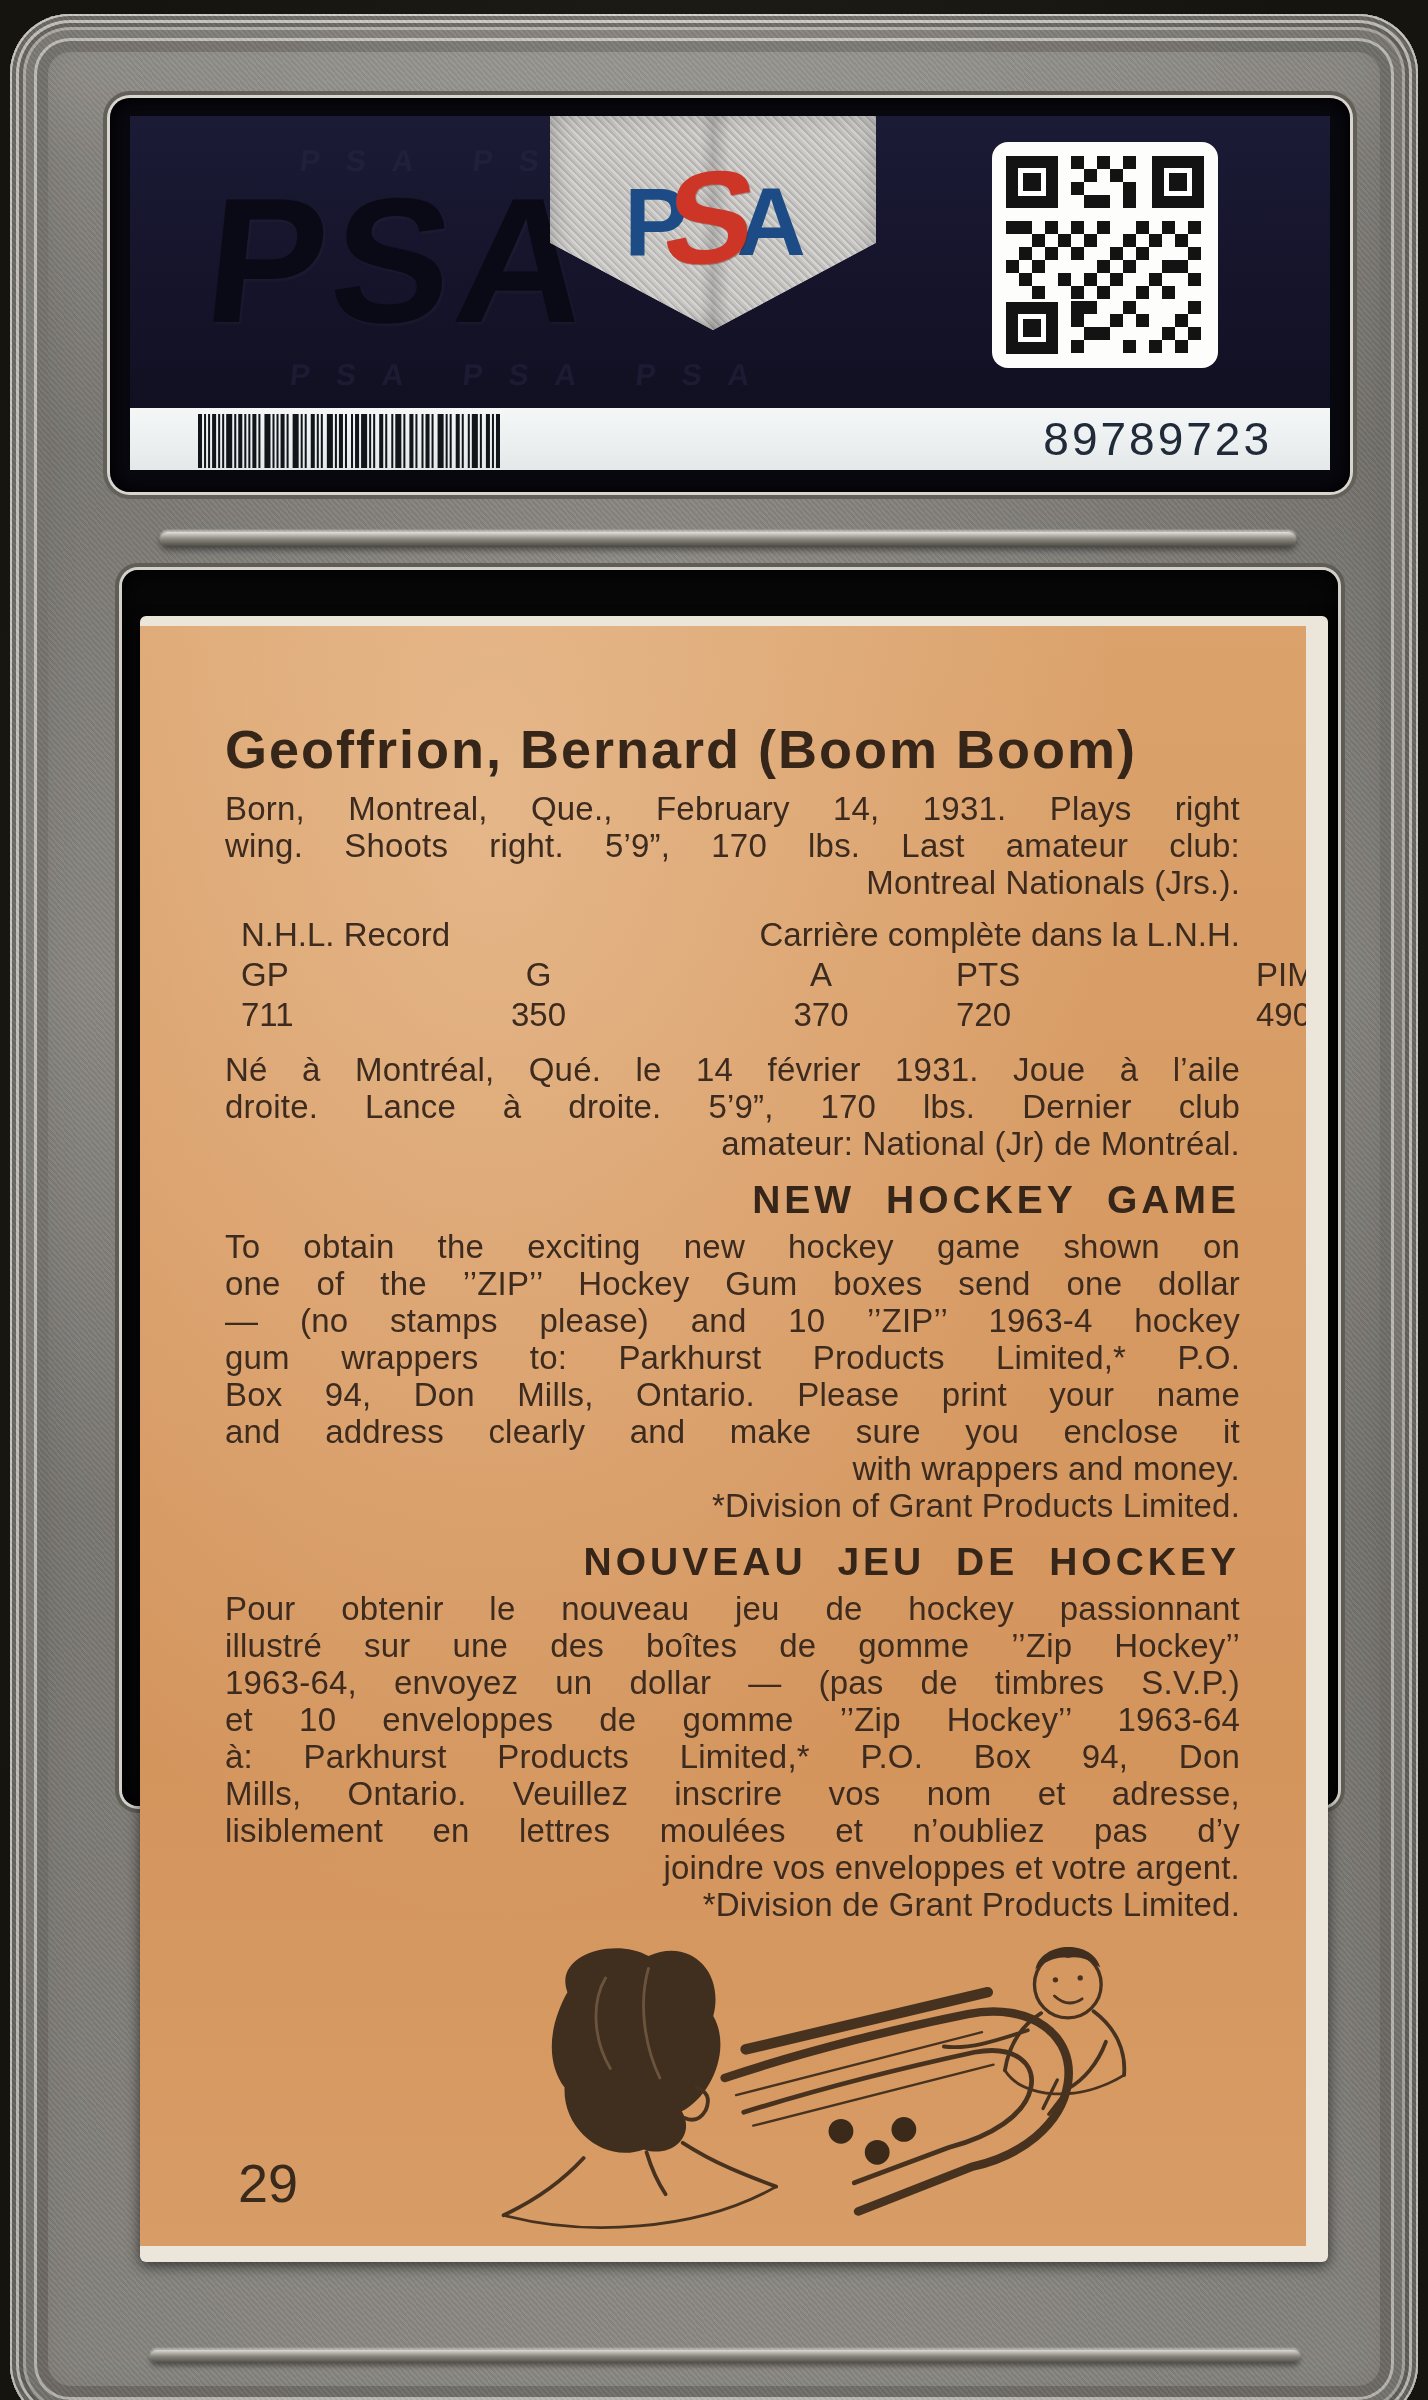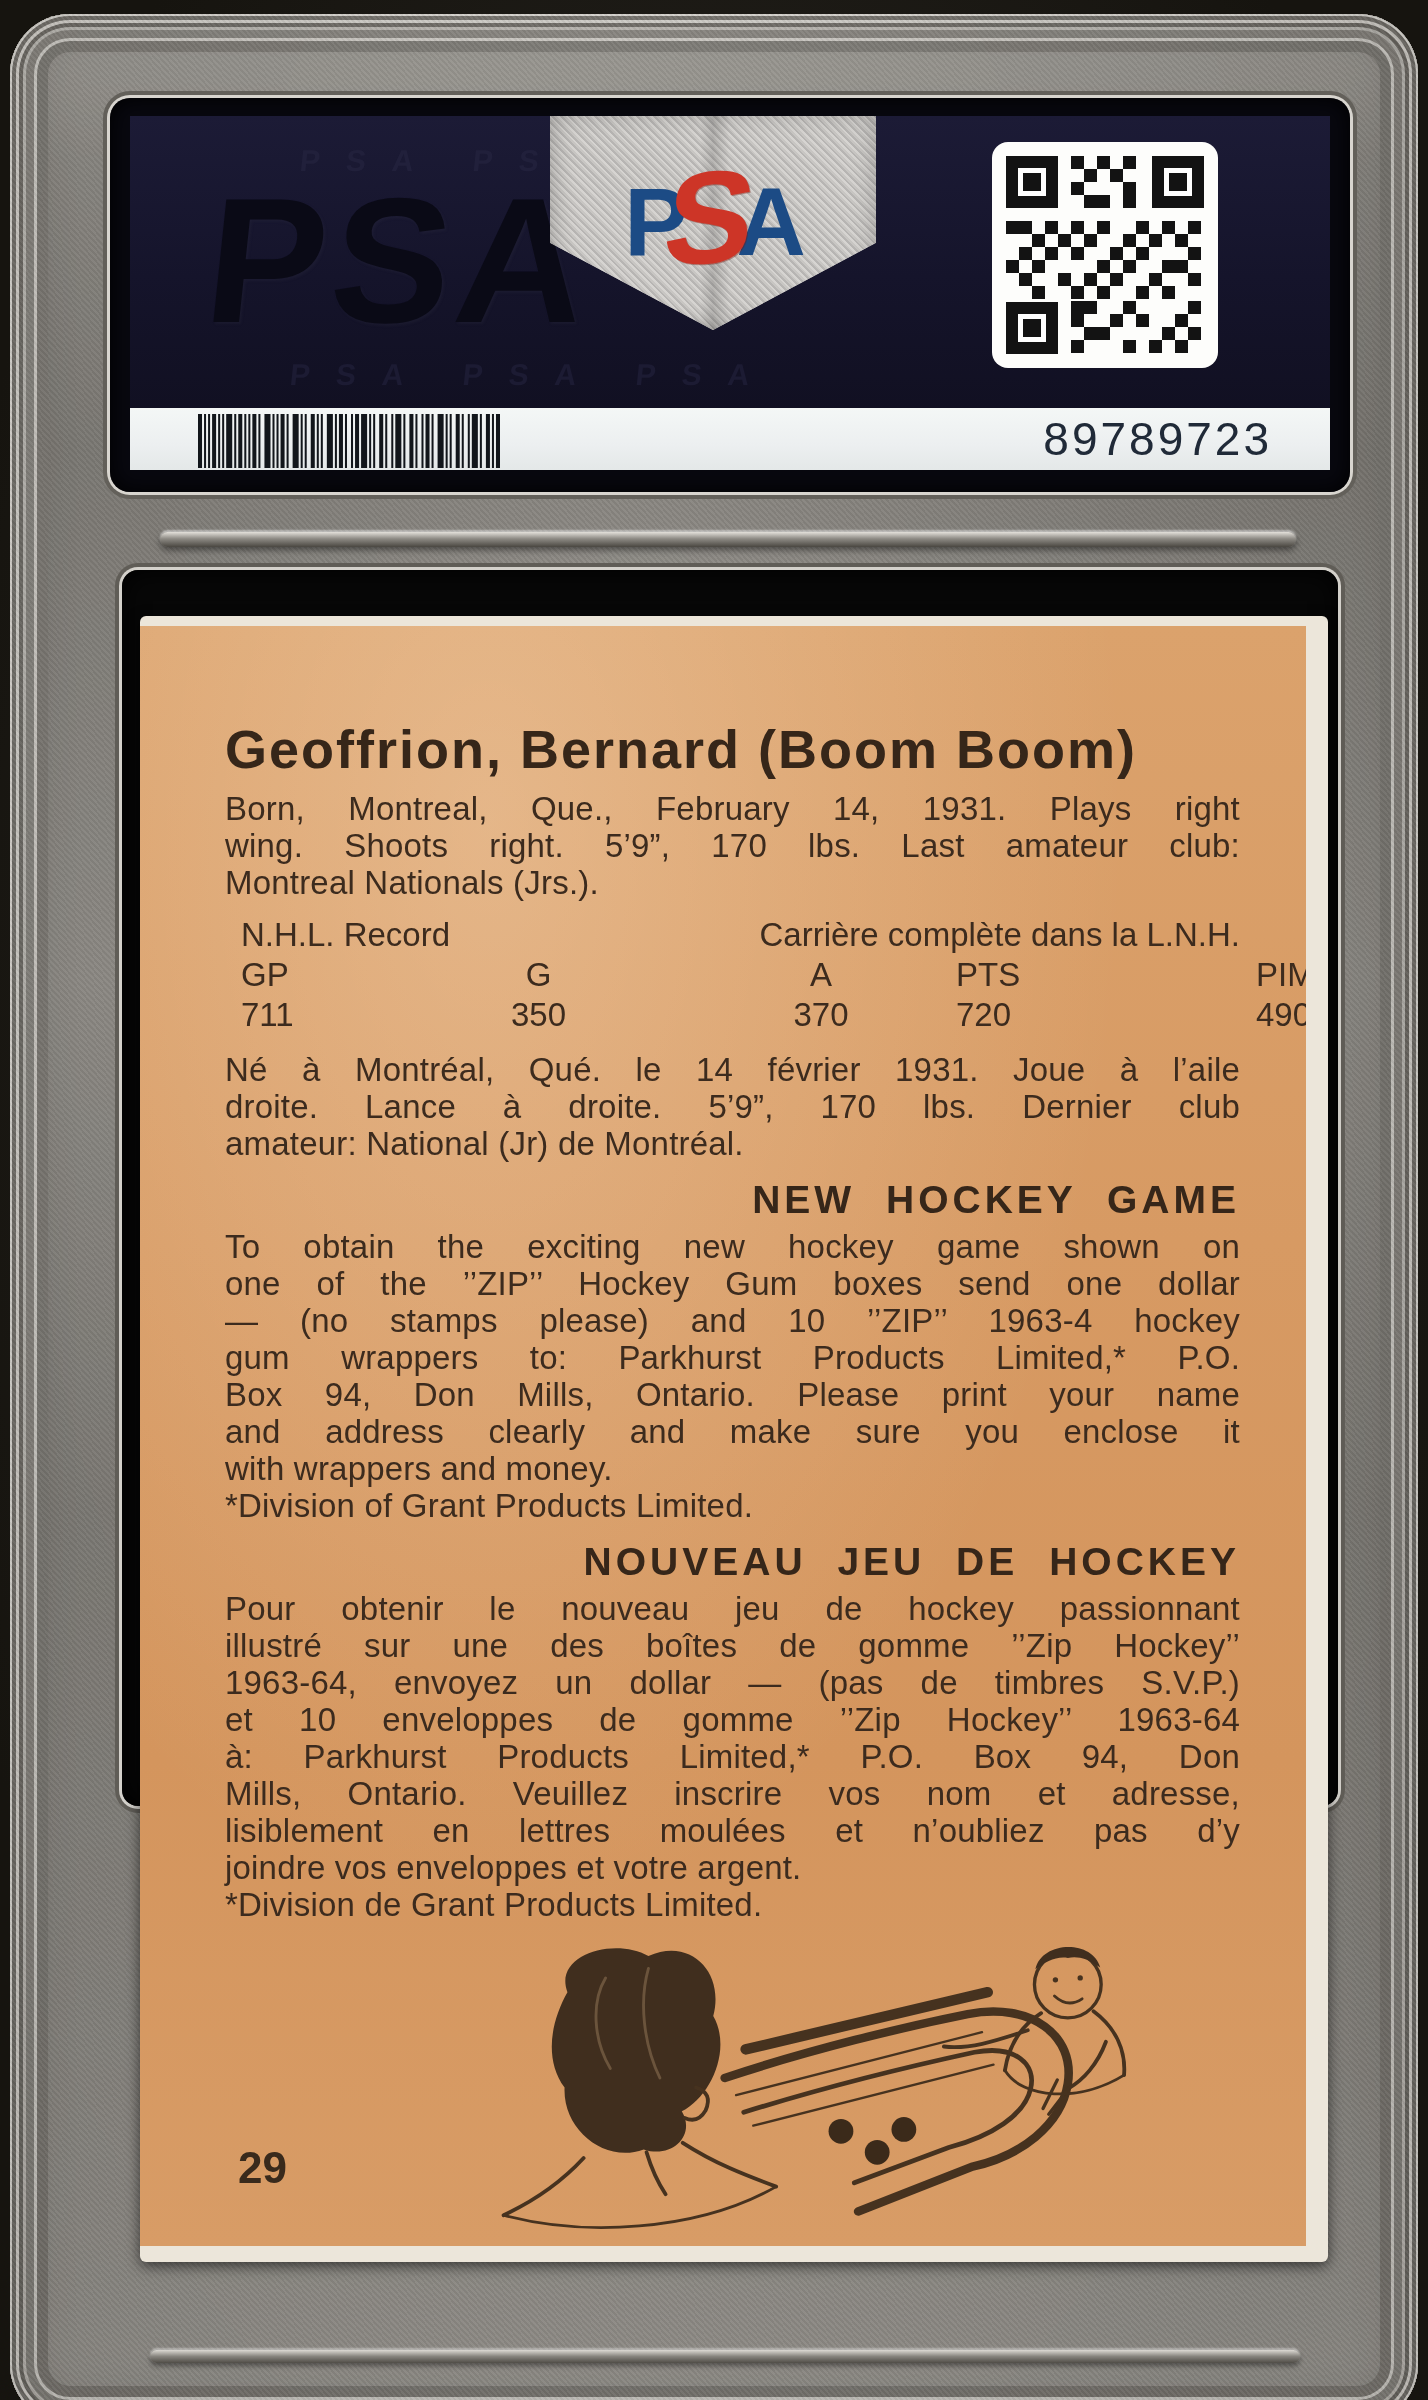--- a/index.html
+++ b/index.html
@@ -100,38 +100,38 @@
   .card-print { position:absolute; left:0; top:10px; right:22px; bottom:16px;
     background:
       radial-gradient(ellipse at 30% 12%, rgba(255,235,210,.30) 0%, rgba(255,235,210,0) 55%),
       linear-gradient(180deg,#dba26c 0%,#d79a63 38%,#d4955d 70%,#d89c66 100%);
     color:#3c2b1e; padding:92px 66px 0 85px; overflow:hidden; }
 
   .title { font-size:54px; font-weight:bold; letter-spacing:2px; color:#362619;
            margin:0 0 10px 0; white-space:nowrap; }
   .body, .jline, .line-left { font-size:33px; line-height:37px; letter-spacing:.2px; }
   .jline { text-align:justify; text-align-last:justify; }
-  .line-left { text-align:left; }
+  .line-left { text-align:right; }
   .b { font-weight:normal; }
 
   .rec { margin:14px 0 16px 16px; }
   .rec-hdr { display:flex; justify-content:space-between; font-size:33px; line-height:40px; }
   .rec-row { display:grid; grid-template-columns:150px 295px 270px 300px 1fr;
              font-size:33px; line-height:40px; }
   .rec-row span:nth-child(1){ text-align:left; }
   .rec-row span:nth-child(2){ text-align:center; }
   .rec-row span:nth-child(3){ text-align:center; }
   .rec-row span:nth-child(4){ text-align:left; }
   .rec-row span:nth-child(5){ text-align:right; }
 
   .hdg { font-size:39px; font-weight:bold; text-align:right; letter-spacing:4px;
          word-spacing:16px; color:#362619; margin:16px 0 6px 0; }
 
   .illus { position:absolute; left:255px; bottom:6px; width:850px; height:305px; }
-  .cardnum { position:absolute; left:98px; bottom:53px; font-size:44px; font-weight:bold; color:#392a1c; }
+  .cardnum { position:absolute; left:98px; bottom:32px; font-size:54px; font-weight:normal; color:#392a1c; }
 </style>
 </head>
 <body>
 
 <div class="stage">
   <div class="slab">
 
     <div class="label-recess">
       <div class="label-navy">
         <div class="ghost-row r1">PSA PSA PSA</div>

